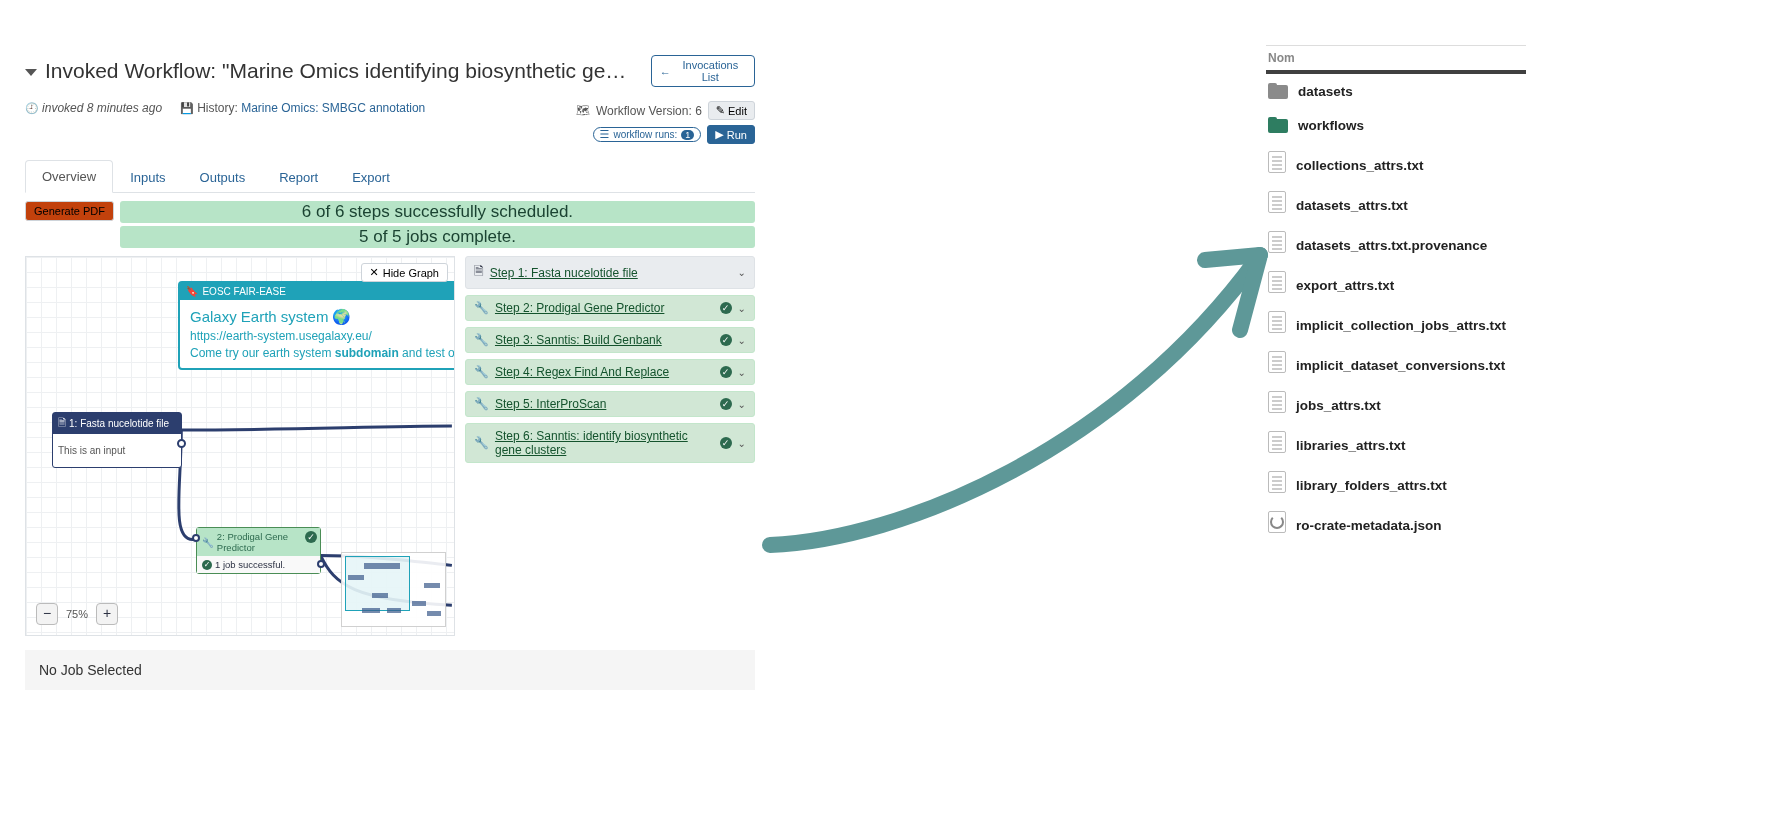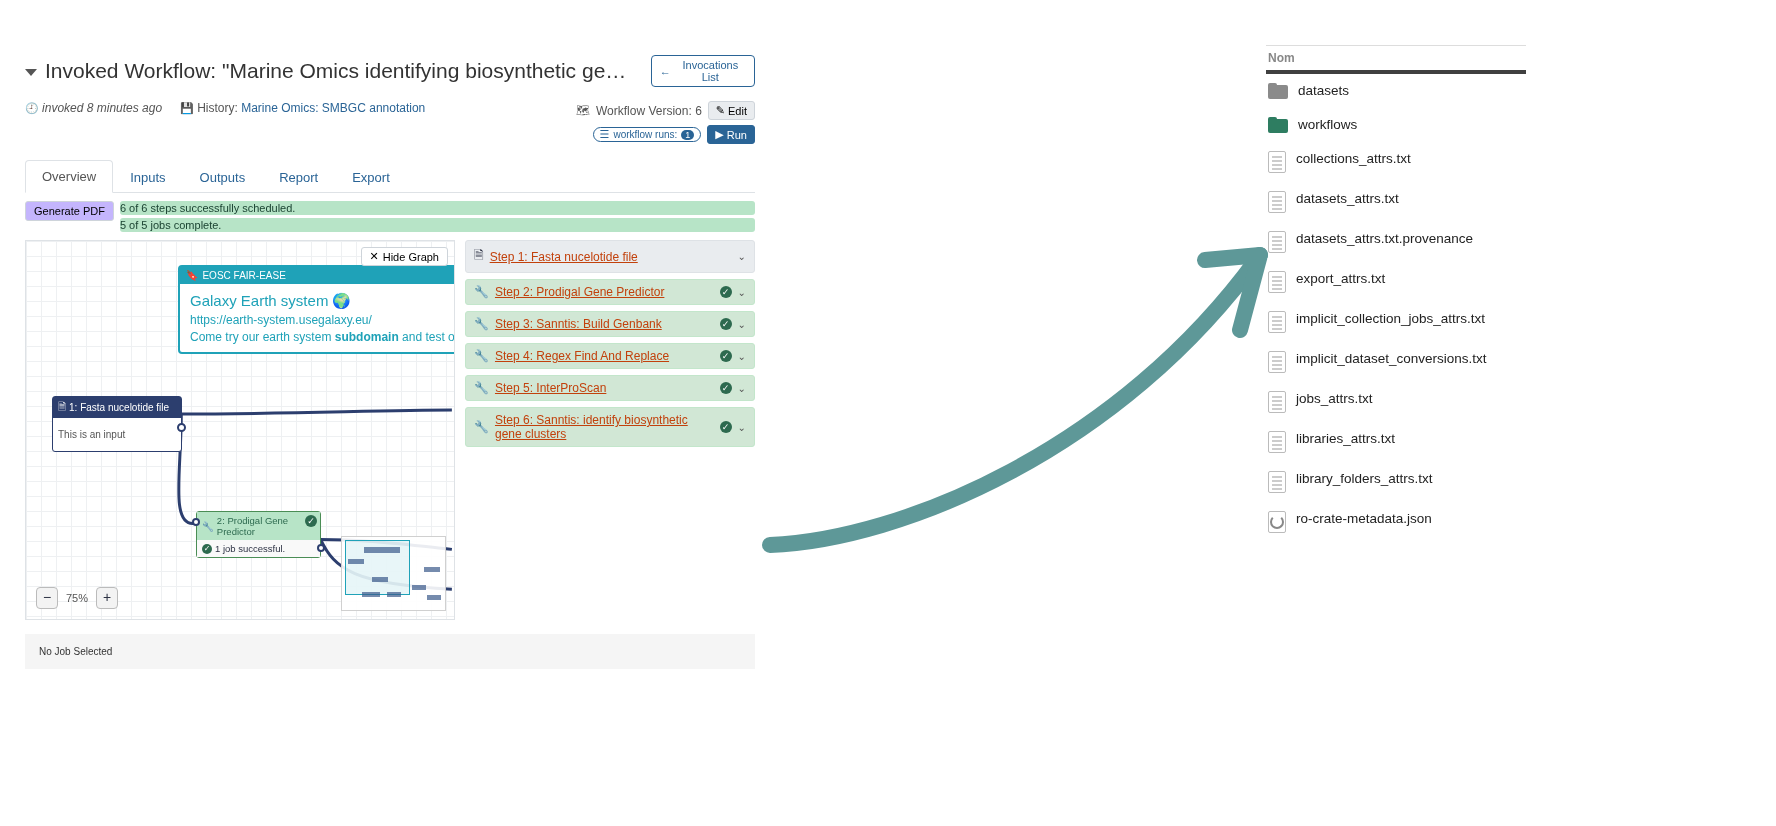--- a/index.html
+++ b/index.html
@@ -119,33 +119,34 @@
     border-radius: 4px 4px 0 0;
     background: #fff;
   }
   .content-row {
     margin-top: 8px;
     display: flex;
     align-items: flex-start;
     gap: 6px;
   }
   .genpdf {
-    background: #c4b5fd;
+    background: #c2410c;
     border: 1px solid #ced4da;
     border-radius: 3px;
     font-size: 11px;
     padding: 3px 8px;
     cursor: pointer;
     white-space: nowrap;
   }
   .progress-col { flex: 1; display: flex; flex-direction: column; gap: 3px; }
   .progress-bar {
     background: #b7e4c7;
     border-radius: 3px;
-    font-size: 11px;
+    font-size: 17px;
+    text-align: center;
     color: #1b4332;
     padding: 1px 0;
   }
   .main-area {
     margin-top: 8px;
     display: flex;
     gap: 10px;
   }
   .graph-panel {
     position: relative;
@@ -230,30 +231,30 @@
   .step {
     border:1px solid #c3e6cb; border-radius:3px;
     background:#d1e7d5;
     padding:5px 8px;
     display:flex; align-items:center; gap:6px;
     font-size:12px;
     cursor:pointer;
     position:relative;
   }
   .step.first { background:#e9ecef; border-color:#dee2e6;}
-  .step a { color:#c2410c; text-decoration: underline; }
+  .step a { color:#14532d; text-decoration: underline; }
   .step .st-right { margin-left:auto; display:flex; align-items:center; gap:6px;}
   .ok-dot-sm { width:12px;height:12px;border-radius:50%;background:#2d6a4f;color:#fff;font-size:9px;line-height:12px;text-align:center;}
   .caret-sm { font-size:10px; color:#555;}
   
   .nojob {
     margin-top: 14px;
     background:#f5f5f5;
     padding: 12px 14px;
-    font-size: 10px;
+    font-size: 14px;
     color:#333;
   }
   
   .arrow-svg {
     position:absolute;
     left: 760px;
     top: 200px;
     width: 520px;
     height: 380px;
     z-index: 2;
@@ -264,25 +265,26 @@
     right: 250px;
     top: 45px;
     width: 260px;
   }
   .file-head {
     font-size:12px; font-weight:600; color:#888;
     border-top:1px solid #ddd; border-bottom:4px solid #404040;
     padding: 5px 2px;
   }
   .file-row {
-    display:flex; align-items:flex-start; gap:10px;
+    display:flex; align-items:flex-end; gap:10px;
     padding: 9px 2px;
     font-size: 13.5px;
     color:#222;
     cursor:default;
+    font-weight:bold;
   }
   .folder-ico {
     width:20px;height:16px; position:relative;
   }
   .folder-ico::before {
     content:""; position:absolute; left:0; top:2px; width:20px;height:14px;
     background:#2e7d61; border-radius:2px;
   }
   .folder-ico::after {
     content:""; position:absolute; left:0; top:0; width:9px;height:5px;

